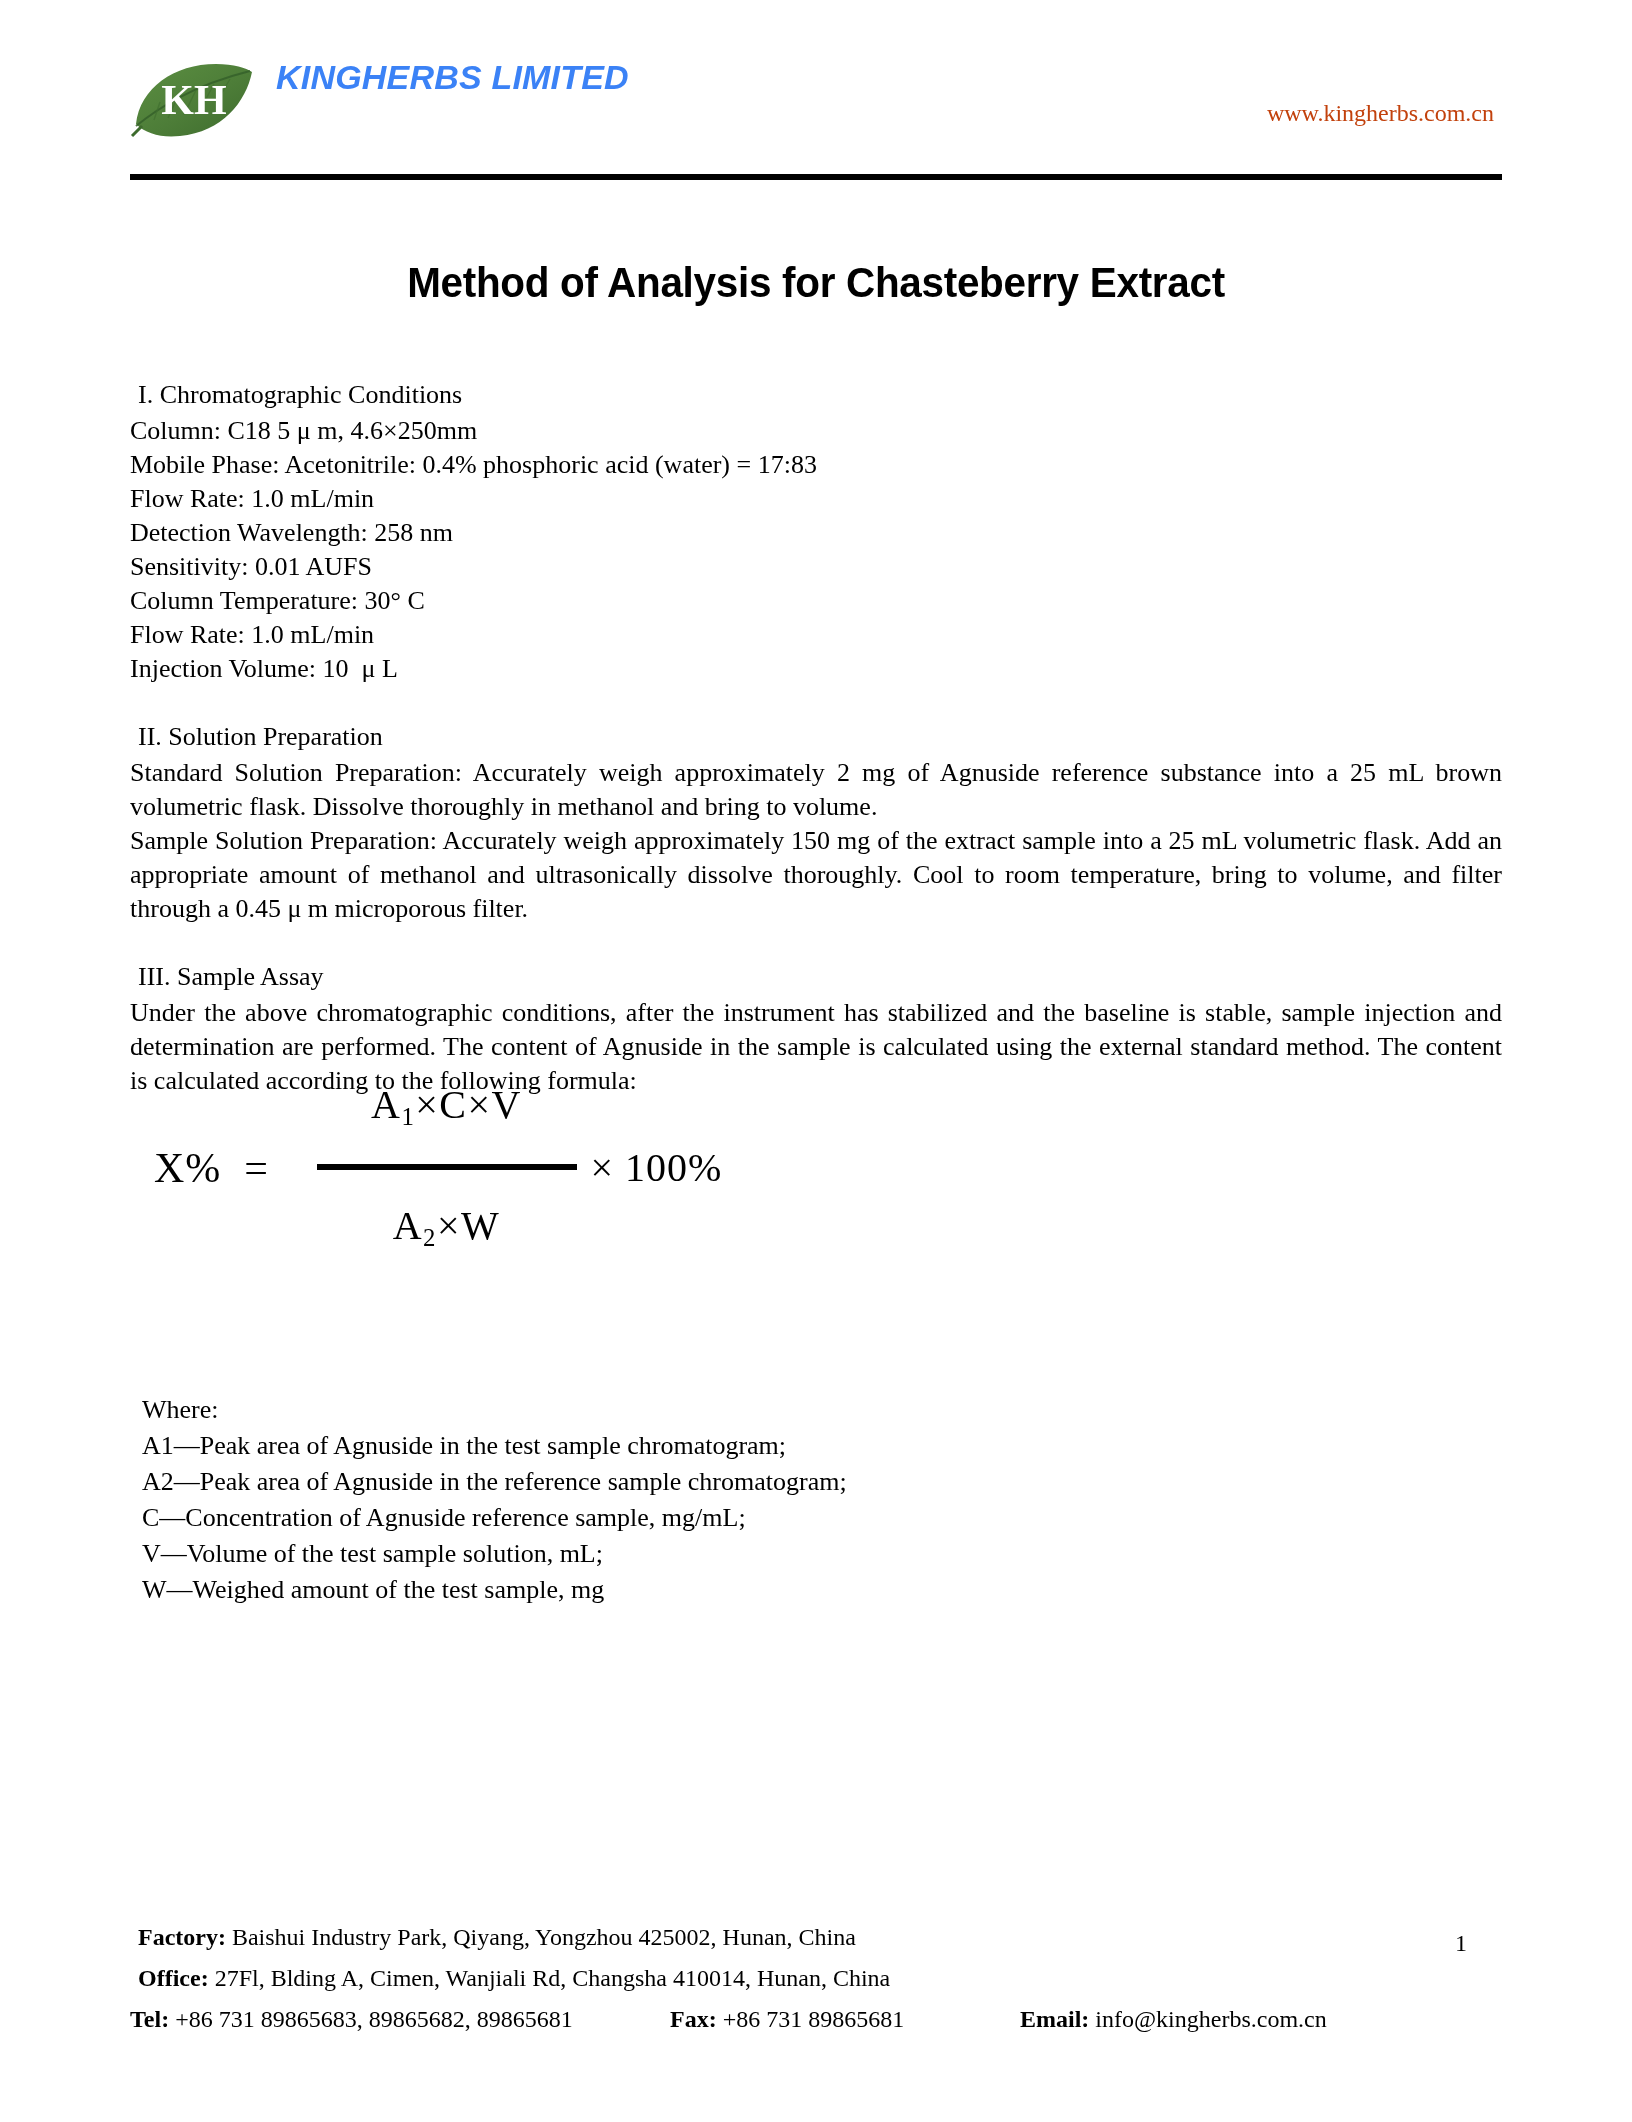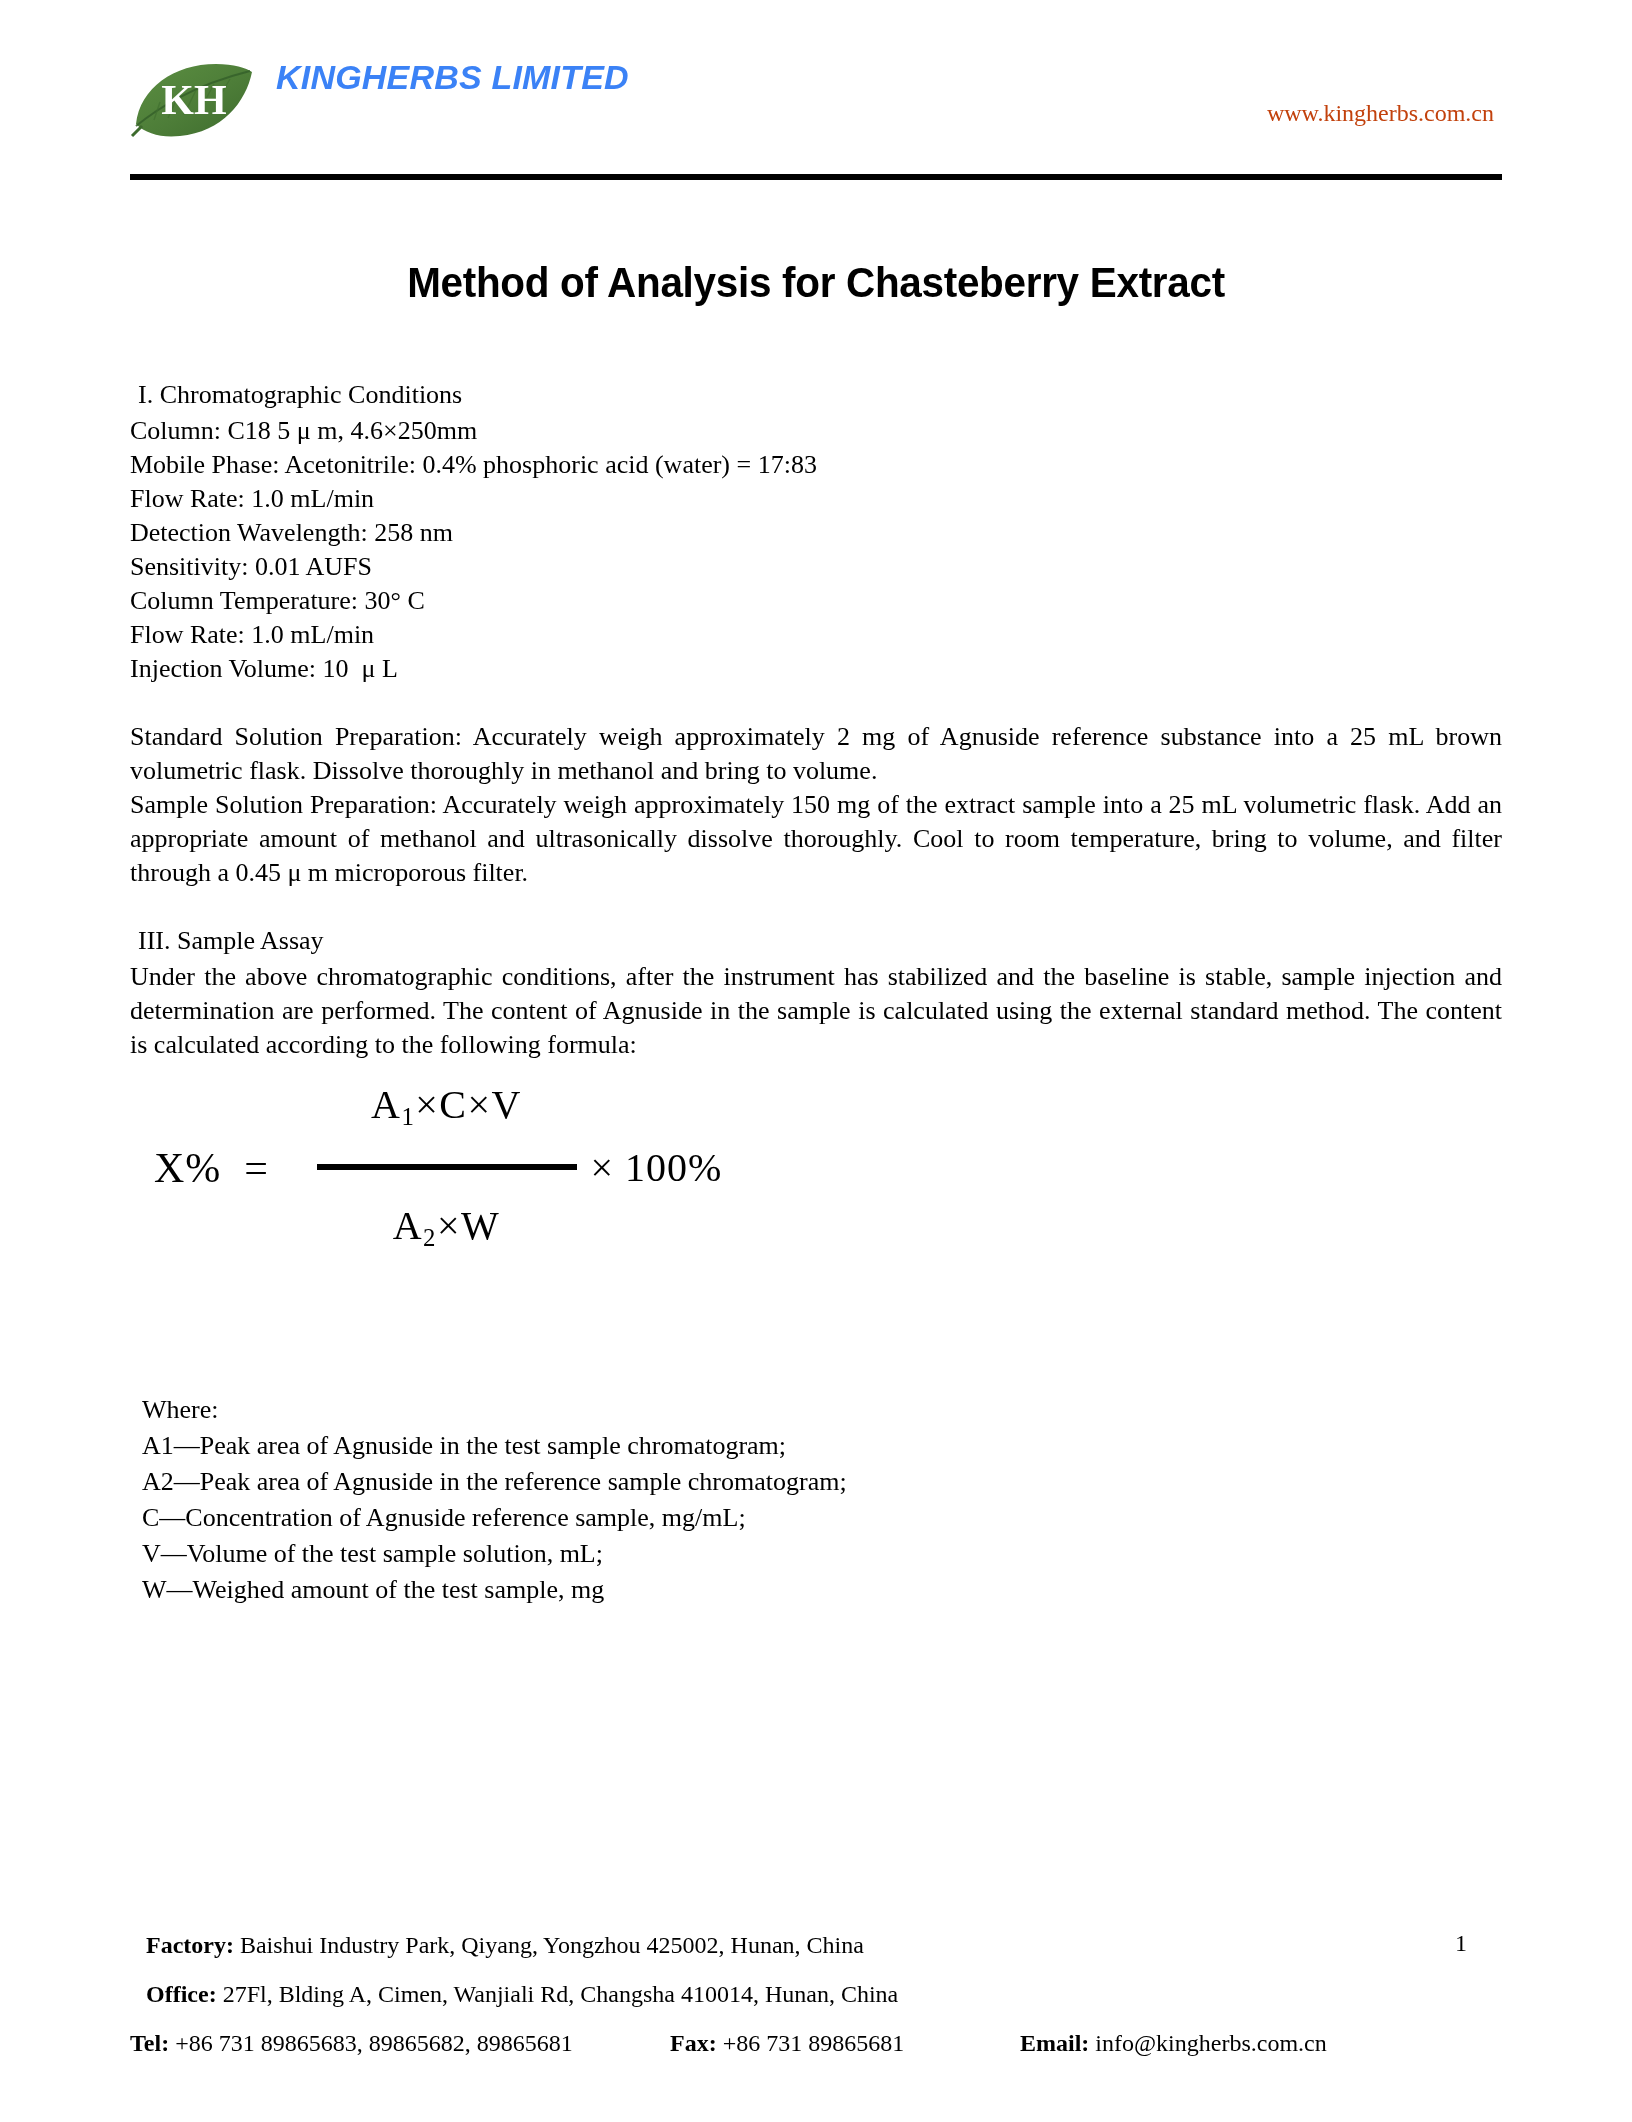--- a/index.html
+++ b/index.html
@@ -172,21 +172,21 @@
   .footer {
     position: absolute;
     left: 130px;
     top: 1913px;
     width: 1372px;
   }
   .footer .fline {
     font-size: 24px;
     line-height: 33px;
     white-space: pre;
-    margin: 16px;
+    margin: 8px;
   }
   .footer b { font-weight: bold; }
   .contact-row {
     display: flex;
     align-items: baseline;
     font-size: 24px;
     line-height: 33px;
   }
   .contact-row .seg-tel { width: 540px; white-space: pre; flex: 0 0 auto; }
   .contact-row .seg-fax { width: 350px; white-space: pre; flex: 0 0 auto; }
@@ -247,20 +247,21 @@
       <div class="line">Mobile Phase: Acetonitrile: 0.4% phosphoric acid (water) = 17:83</div>
       <div class="line">Flow Rate: 1.0 mL/min</div>
       <div class="line">Detection Wavelength: 258 nm</div>
       <div class="line">Sensitivity: 0.01 AUFS</div>
       <div class="line">Column Temperature: 30° C</div>
       <div class="line">Flow Rate: 1.0 mL/min</div>
       <div class="line">Injection Volume: 10  μ L</div>
     </div>
 
     <div class="section">
+      <div class="sec-head">II. Solution Preparation</div>
       <p class="para">Standard Solution Preparation: Accurately weigh approximately 2 mg of Agnuside reference substance into a 25 mL brown volumetric flask. Dissolve thoroughly in methanol and bring to volume.</p>
       <p class="para">Sample Solution Preparation: Accurately weigh approximately 150 mg of the extract sample into a 25 mL volumetric flask. Add an appropriate amount of methanol and ultrasonically dissolve thoroughly. Cool to room temperature, bring to volume, and filter through a 0.45  μ m microporous filter.</p>
     </div>
 
     <div class="section">
       <div class="sec-head">III. Sample Assay</div>
       <p class="para">Under the above chromatographic conditions, after the instrument has stabilized and the baseline is stable, sample injection and determination are performed. The content of Agnuside in the sample is calculated using the external standard method. The content is calculated according to the following formula:</p>
     </div>
   </div>
 

